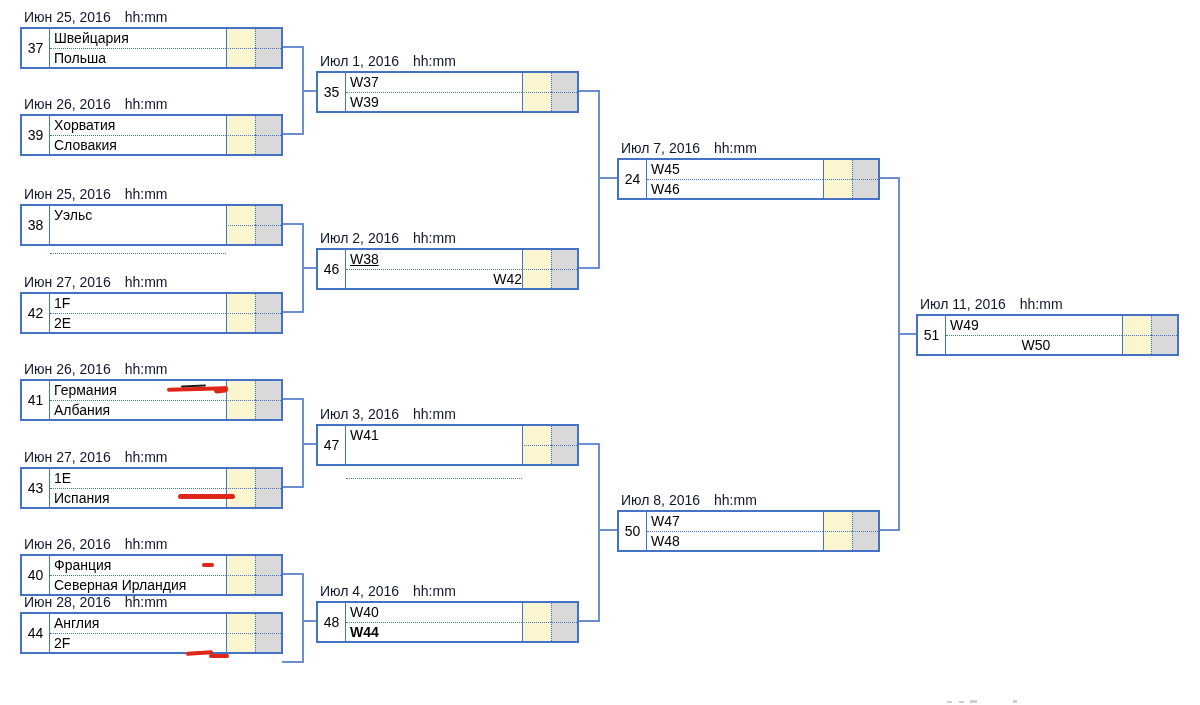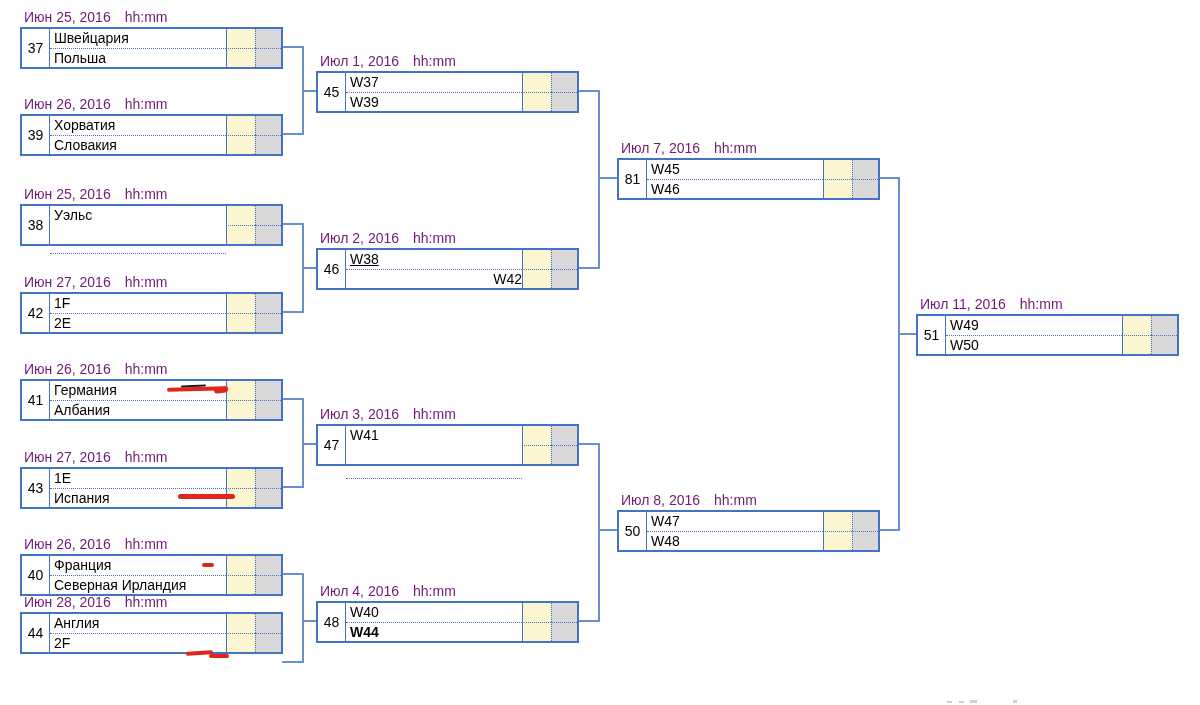--- a/index.html
+++ b/index.html
@@ -3,21 +3,21 @@
 <meta charset="utf-8">
 <style>
   html,body{margin:0;padding:0;background:#ffffff;}
   .canvas{
     position:relative;width:1200px;height:705px;background:#ffffff;overflow:hidden;
     font-family:"Liberation Sans",sans-serif;color:#000;
   }
   
   .match{position:absolute;width:263px;}
   .match-date{
-    height:19px;line-height:18px;font-size:14px;color:#701a75;padding-left:4px;
+    height:19px;line-height:18px;font-size:14px;color:#0f172a;padding-left:4px;
     white-space:nowrap;
   }
   .match-date .time{margin-left:14px;}
   .match-box{
     box-sizing:border-box;width:263px;height:42px;
     border:2px solid #4472C4;background:#fff;
     display:grid;grid-template-columns:28px 1fr 29px 26px;grid-template-rows:19px 19px;
   }
   .cell{box-sizing:border-box;font-size:14px;line-height:18px;}
   .num{
@@ -179,21 +179,21 @@
       <div class="cell sy top" style="grid-row:1;"></div>
       <div class="cell sy bot" style="grid-row:2;"></div>
       <div class="cell sg top" style="grid-row:1;"></div>
       <div class="cell sg bot" style="grid-row:2;"></div>
     </div>
   </div>
 
   <div class="match" style="left:316px;top:52px;">
     <div class="match-date"><span>Июл 1, 2016</span><span class="time">hh:mm</span></div>
     <div class="match-box">
-      <div class="cell num">45</div>
+      <div class="cell num">35</div>
       <div class="cell team top" style="grid-row:1;">W37</div>
       <div class="cell team bot" style="grid-row:2;">W39</div>
       <div class="cell sy top" style="grid-row:1;"></div>
       <div class="cell sy bot" style="grid-row:2;"></div>
       <div class="cell sg top" style="grid-row:1;"></div>
       <div class="cell sg bot" style="grid-row:2;"></div>
     </div>
   </div>
 
   <div class="match" style="left:316px;top:229px;">
@@ -231,21 +231,21 @@
       <div class="cell sy top" style="grid-row:1;"></div>
       <div class="cell sy bot" style="grid-row:2;"></div>
       <div class="cell sg top" style="grid-row:1;"></div>
       <div class="cell sg bot" style="grid-row:2;"></div>
     </div>
   </div>
 
   <div class="match" style="left:617px;top:139px;">
     <div class="match-date"><span>Июл 7, 2016</span><span class="time">hh:mm</span></div>
     <div class="match-box">
-      <div class="cell num">81</div>
+      <div class="cell num">24</div>
       <div class="cell team top" style="grid-row:1;">W45</div>
       <div class="cell team bot" style="grid-row:2;">W46</div>
       <div class="cell sy top" style="grid-row:1;"></div>
       <div class="cell sy bot" style="grid-row:2;"></div>
       <div class="cell sg top" style="grid-row:1;"></div>
       <div class="cell sg bot" style="grid-row:2;"></div>
     </div>
   </div>
 
   <div class="match" style="left:617px;top:491px;">
@@ -259,21 +259,21 @@
       <div class="cell sg top" style="grid-row:1;"></div>
       <div class="cell sg bot" style="grid-row:2;"></div>
     </div>
   </div>
 
   <div class="match" style="left:916px;top:295px;">
     <div class="match-date"><span>Июл 11, 2016</span><span class="time">hh:mm</span></div>
     <div class="match-box">
       <div class="cell num">51</div>
       <div class="cell team top" style="grid-row:1;">W49</div>
-      <div class="cell team bot" style="grid-row:2;">W50</div>
+      <div class="cell team bot" style="grid-row:2;text-align:center;">W50</div>
       <div class="cell sy top" style="grid-row:1;"></div>
       <div class="cell sy bot" style="grid-row:2;"></div>
       <div class="cell sg top" style="grid-row:1;"></div>
       <div class="cell sg bot" style="grid-row:2;"></div>
     </div>
   </div>
 
   <div class="mark" style="left:167px;top:387px;width:61px;height:4px;transform:rotate(-1.5deg);"></div>
   <div class="mark" style="left:214px;top:387px;width:14px;height:6px;border-radius:3px;transform:rotate(-8deg);"></div>
   <div class="mark-black" style="left:181px;top:385px;width:25px;height:2px;transform:rotate(-2deg);"></div>

